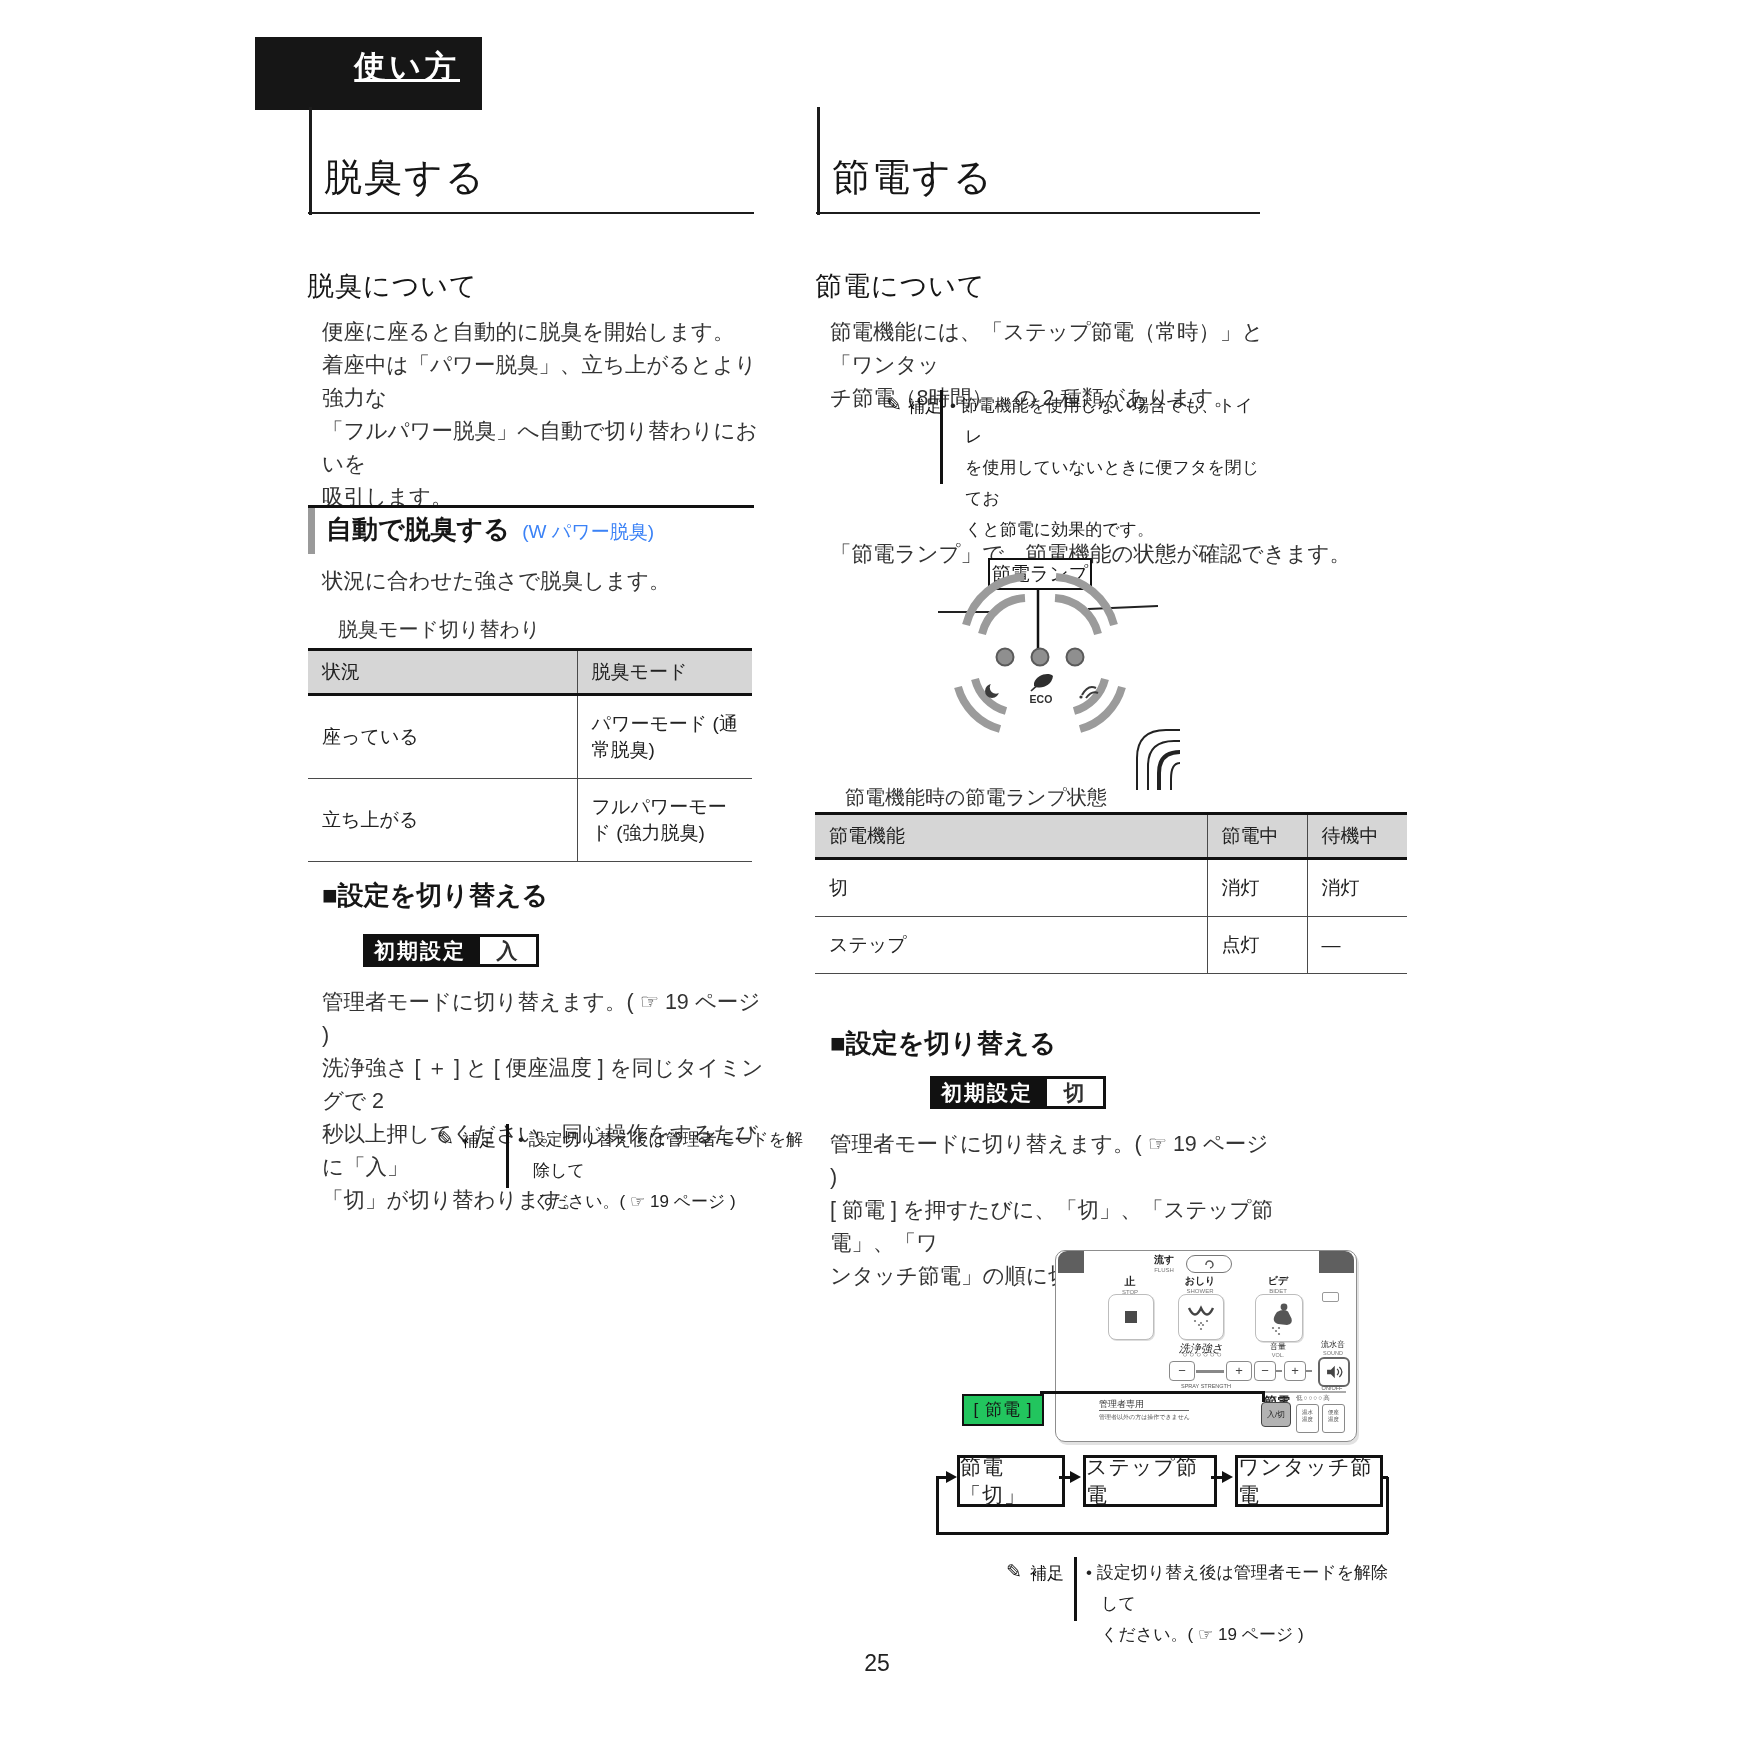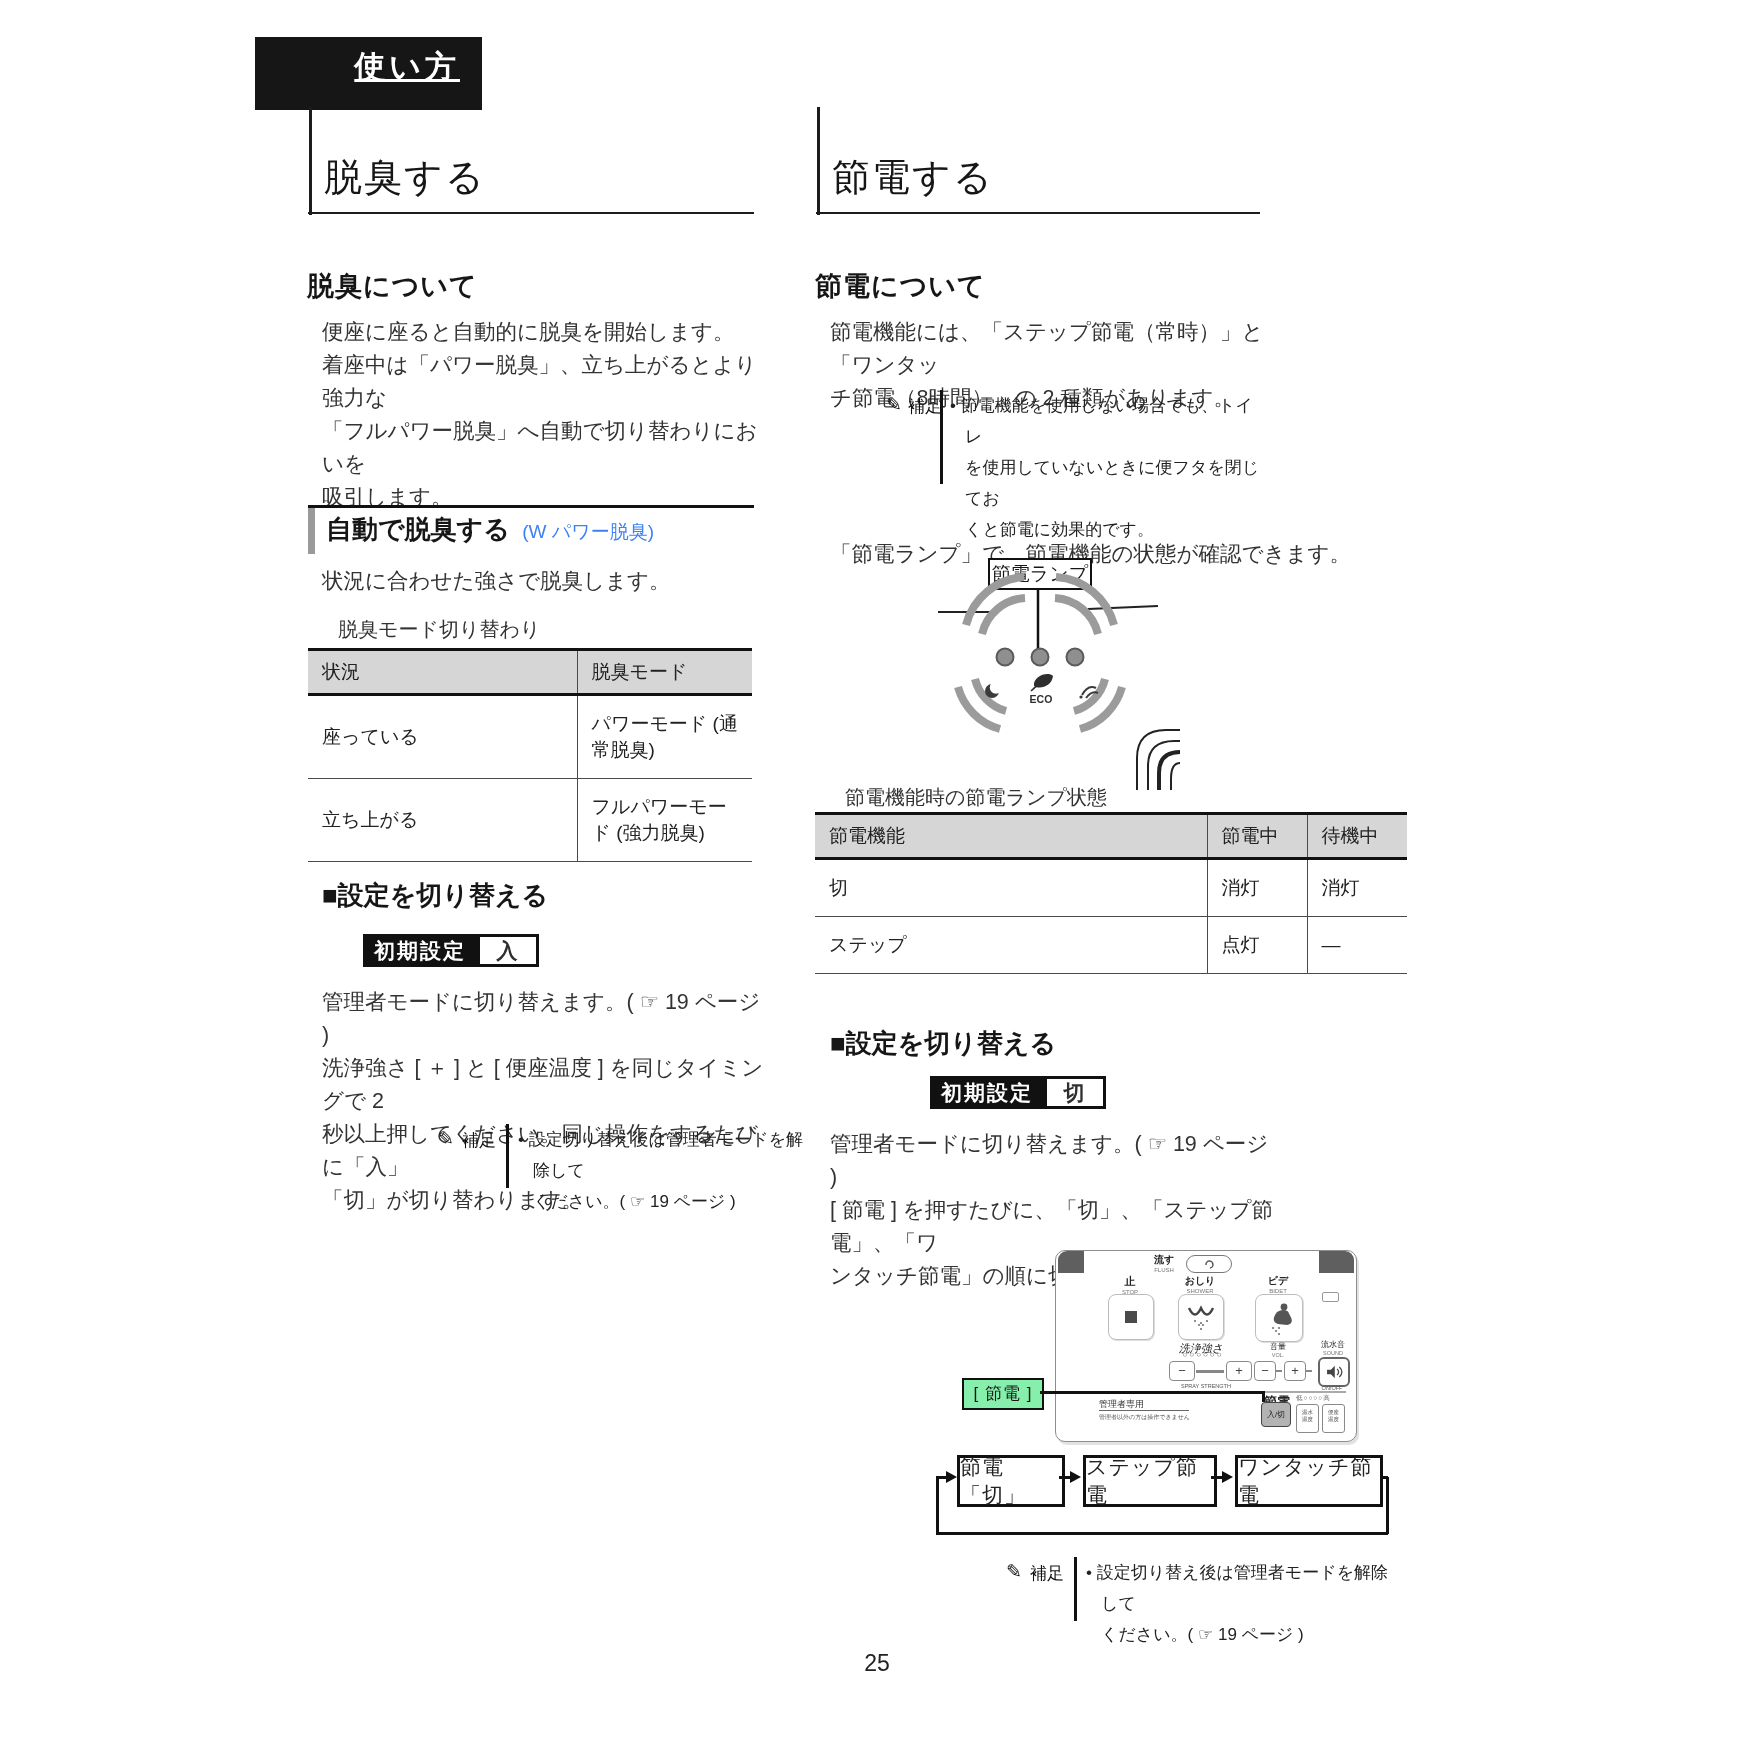--- a/index.html
+++ b/index.html
@@ -1,20 +1,20 @@
 <!DOCTYPE html>
 <html><head>
 <meta charset="utf-8">
 <style>
   html,body{margin:0;padding:0;background:#fff;}
   .page{position:relative;width:1754px;height:1754px;background:#ffffff;overflow:hidden;
         font-family:"Liberation Sans","DejaVu Sans",sans-serif;color:#2f2f2f;}
   .abs{position:absolute;}
   .title{font-size:38px;color:#161616;letter-spacing:2px;}
-  .h2{font-size:27px;font-weight:700;color:#161616;letter-spacing:1px;}
+  .h2{font-size:27px;font-weight:400;color:#161616;letter-spacing:1px;}
   .h3{font-size:26px;font-weight:600;color:#161616;}
   .body-text{font-size:21.5px;line-height:33px;color:#333;}
   .caption{font-size:20px;color:#333;}
   .vbar{width:3px;background:#1c1c1c;}
   .rule{height:2px;background:#1c1c1c;}
   .tabbox{background:#161616;color:#fff;font-size:31px;font-weight:700;
           text-align:right;padding-right:22px;line-height:59px;letter-spacing:4px;}
   .subhead-line{height:3px;background:#111;}
   .subhead-bar{width:7px;background:#9a9a9a;}
   .badge{display:flex;}
@@ -32,22 +32,22 @@
   .note-bar{width:3px;background:#111;}
   .note-body{font-size:17px;line-height:31px;color:#222;padding-left:15px;}
   .note-body .l1{text-indent:-15px;}
   .lamp-label{border:2px solid #111;background:#fff;font-size:19px;text-align:center;
               line-height:27px;color:#161616;}
   .flow-box{border:3.5px solid #111;background:#fff;font-size:21px;color:#222;
             display:flex;align-items:center;justify-content:center;letter-spacing:1px;}
   .flow-line{background:#111;}
   .arrow-head{width:0;height:0;border-top:6px solid transparent;border-bottom:6px solid transparent;
               border-left:11px solid #111;}
-  .callout{border:2px solid #111;background:#86efac;font-size:17px;text-align:center;
-           line-height:27px;color:#161616;letter-spacing:1px;}
+  .callout{border:2px solid #111;background:#22c55e;font-size:17px;text-align:center;
+           line-height:27px;color:#161616;letter-spacing:1px;margin-top:16px;}
   
   .remote{border:1.5px solid #8d8d8d;border-radius:10px;background:#fff;box-shadow:2px 3px 0 #e2e2e2;}
   .rc-corner{background:#5f5f5f;}
   .rc-lbl{text-align:center;color:#222;}
   .rc-lbl .jp{display:block;font-weight:700;}
   .rc-lbl .en{display:block;color:#777;}
   .rc-btn{border:1.5px solid #bdbdbd;border-radius:8px;background:#fff;box-shadow:1px 1px 0 #ddd;
           display:flex;align-items:center;justify-content:center;}
   .rc-small-btn{border:1.5px solid #8a8a8a;border-radius:4px;background:#fff;text-align:center;
                 font-size:13px;color:#444;}

